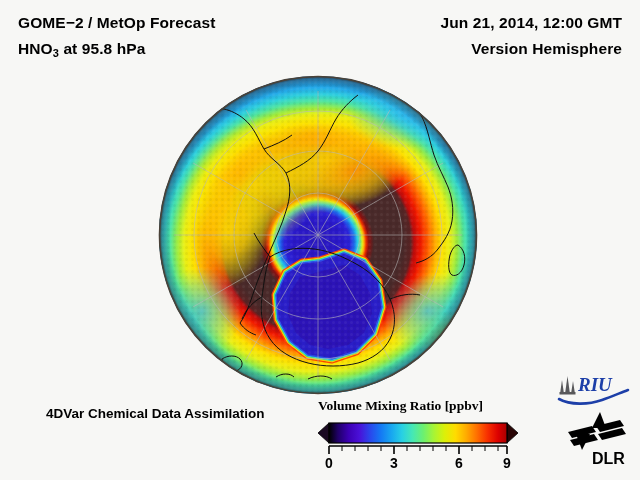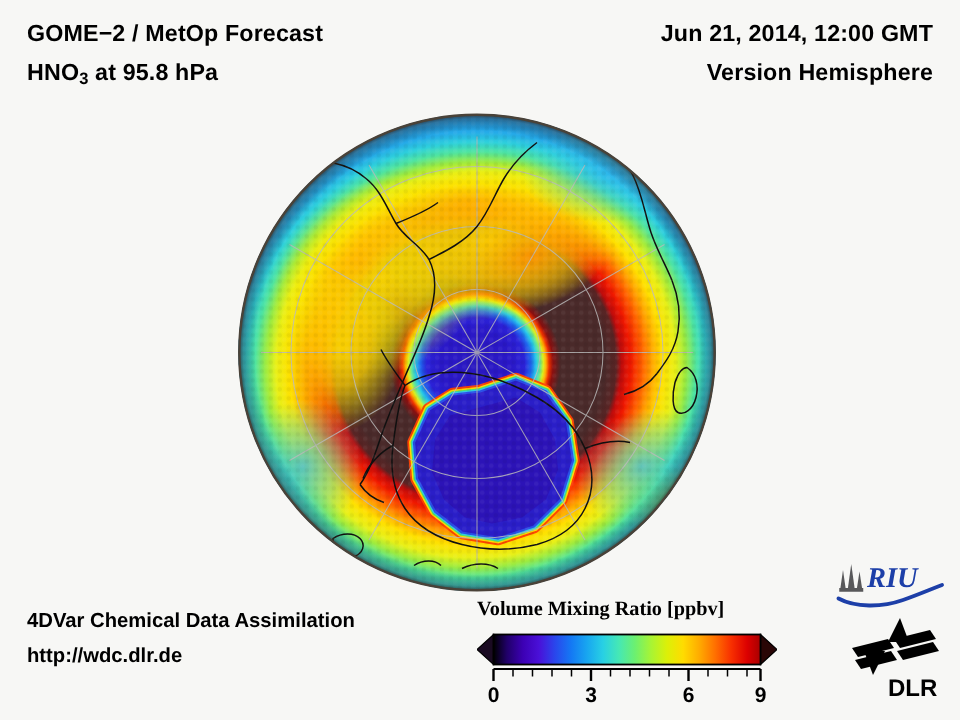--- a/index.html
+++ b/index.html
@@ -39,21 +39,21 @@
   
   #credits {
     position: absolute;
     left: 18px;
     top: 402px;
     font-size: 13.5px;
     font-weight: bold;
     color: #000;
     line-height: 23px;
   }
-  #credits div { white-space: nowrap; }
+  #credits div { white-space: nowrap; margin-left: 28px; }
 
   
   #globe-wrap {
     position: absolute;
     left: 158px;
     top: 75px;
     width: 320px;
     height: 320px;
   }
   #globe-svg { display: block; }
@@ -346,21 +346,20 @@
 
       <text class="cb-tick-label" x="11" y="48" text-anchor="middle">0</text>
       <text class="cb-tick-label" x="76" y="48" text-anchor="middle">3</text>
       <text class="cb-tick-label" x="141" y="48" text-anchor="middle">6</text>
       <text class="cb-tick-label" x="189" y="48" text-anchor="middle">9</text>
     </svg>
   </div>
 
   <div id="credits">
     <div>4DVar Chemical Data Assimilation</div>
-    <div>http://wdc.dlr.de</div>
   </div>
 
   <svg id="riu-logo" viewBox="0 0 76 34">
     <g fill="#58585a">
       <polygon points="4,22 6,8 8,22"></polygon>
       <polygon points="9,22 11.5,4 14,22"></polygon>
       <polygon points="15,22 17,9 19,22"></polygon>
       <rect x="3.5" y="20" width="16" height="2.5"></rect>
     </g>
     <text x="22" y="19" font-family="Liberation Serif, serif" font-size="19" font-weight="bold" font-style="italic" fill="#1d3fa8">RIU</text>

